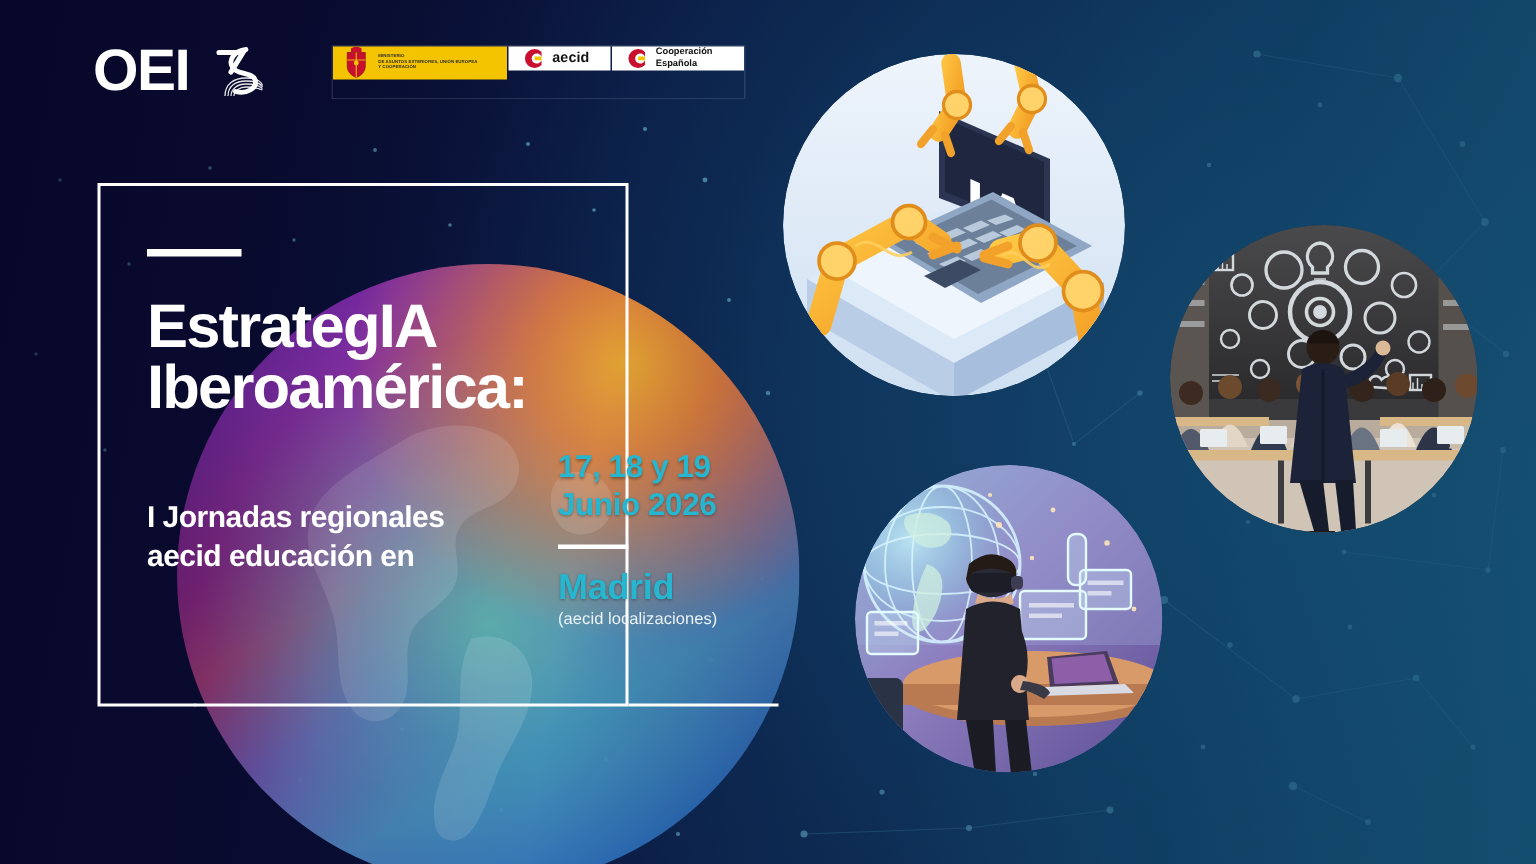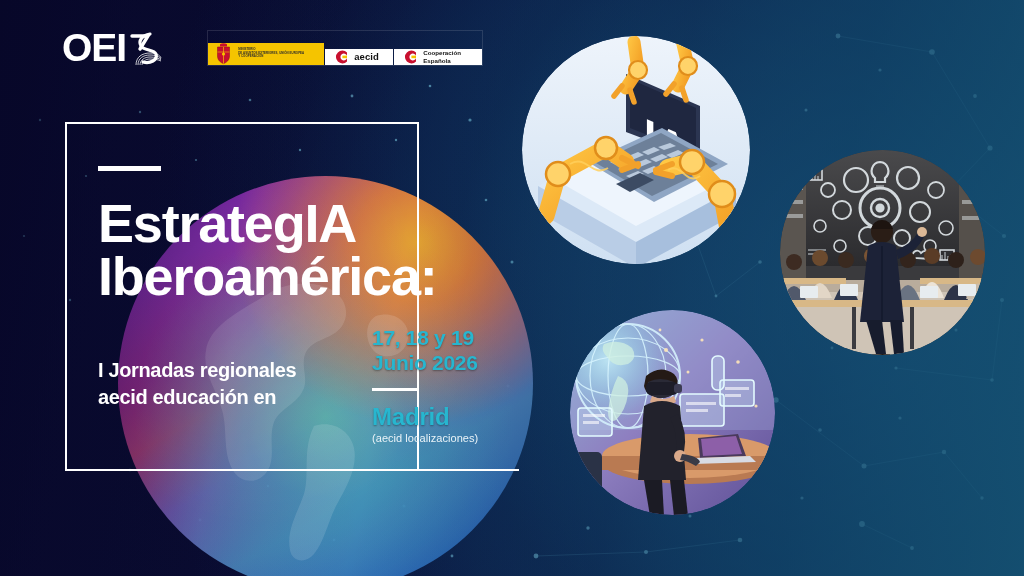--- a/index.html
+++ b/index.html
@@ -40,28 +40,28 @@
     overflow:hidden;pointer-events:none;
   }
   .globe-mask svg{position:absolute;left:0;top:0;}
   .globe-veil{
     position:absolute;left:0;top:0;width:1024px;height:576px;pointer-events:none;
     background:linear-gradient(100deg, rgba(7,7,40,0.72) 0%, rgba(9,10,46,0.45) 12%, rgba(12,20,64,0.10) 26%, rgba(12,20,64,0) 40%, rgba(12,36,74,0.30) 62%, rgba(14,60,96,0.62) 78%, rgba(20,80,112,0.78) 100%);
   }
 
   
   .header{position:absolute;left:62px;top:28px;display:flex;align-items:center;gap:46px;}
-  .oei-logo{display:flex;align-items:flex-end;gap:2px;}
+  .oei-logo{display:flex;align-items:flex-start;gap:16px;}
   .oei-text{
     color:#ffffff;font-weight:bold;font-size:39px;letter-spacing:-1px;
     font-family:"Liberation Sans","DejaVu Sans",sans-serif;line-height:1;
   }
   .oei-75{position:relative;width:34px;height:38px;}
 
-  .gov-bar{display:flex;align-items:flex-end;height:34px;box-shadow:0 0 0 1px rgba(255,255,255,0.12);}
+  .gov-bar{display:flex;align-items:flex-start;height:34px;box-shadow:0 0 0 1px rgba(255,255,255,0.12);}
   .gov-min{
     background:#f5c400;display:flex;align-items:center;gap:6px;padding:0 8px 0 7px;width:116px;box-sizing:border-box;
   }
   .coat{width:17px;height:22px;flex:0 0 auto;}
   .gov-min-text{
     font-size:2.9px;line-height:1.32;color:#2b2b2b;font-weight:bold;letter-spacing:0.05px;
     text-transform:uppercase;font-family:"Liberation Sans","DejaVu Sans",sans-serif;
   }
   .gov-aecid,.gov-coop{
     background:#ffffff;display:flex;align-items:center;gap:5px;padding:0 8px;box-sizing:border-box;
@@ -80,21 +80,21 @@
   }
   .frame-notch{
     position:absolute;left:419px;top:444px;width:100px;height:27px;
     border-bottom:2px solid #ffffff;box-sizing:border-box;
   }
 
   
   .content{position:absolute;left:98px;top:166px;width:420px;}
   .rule{width:63px;height:5px;background:#ffffff;margin-bottom:26px;}
   .title{
-    color:#ffffff;font-weight:bold;font-size:54px;line-height:0.99;
+    color:#ffffff;font-weight:bold;font-size:41px;line-height:0.99;
     letter-spacing:-1.2px;margin:0 0 20px 0;white-space:nowrap;
   }
   .title .l2{display:block;}
 
   .lower{display:flex;gap:34px;align-items:center;}
   .subtitle{
     color:#ffffff;font-weight:bold;font-size:20px;line-height:1.34;
     letter-spacing:-0.35px;width:240px;margin:0;
   }
   .datecol{padding-top:1px;}

